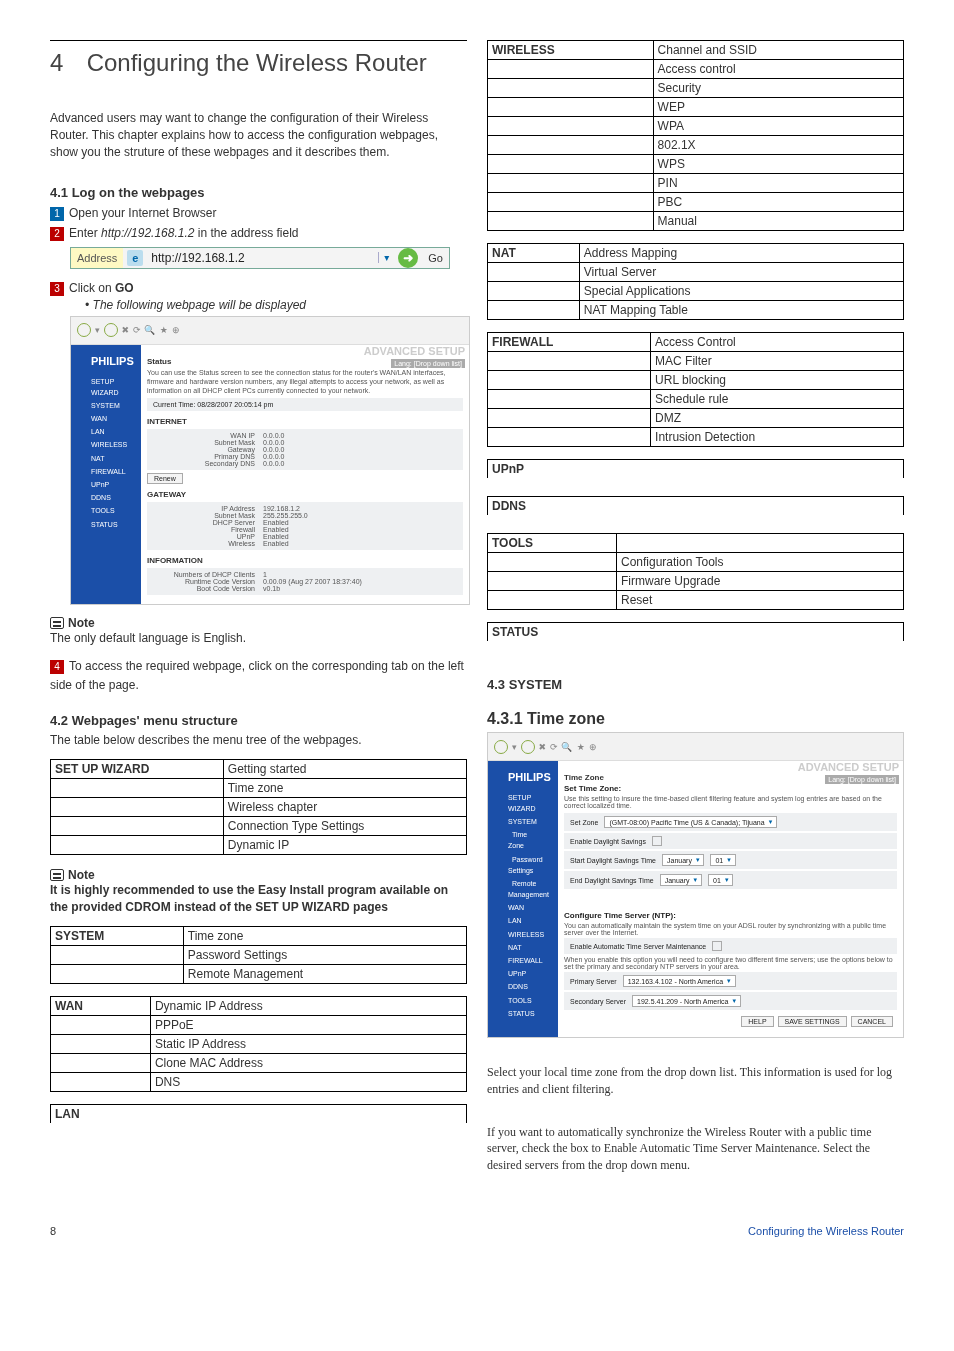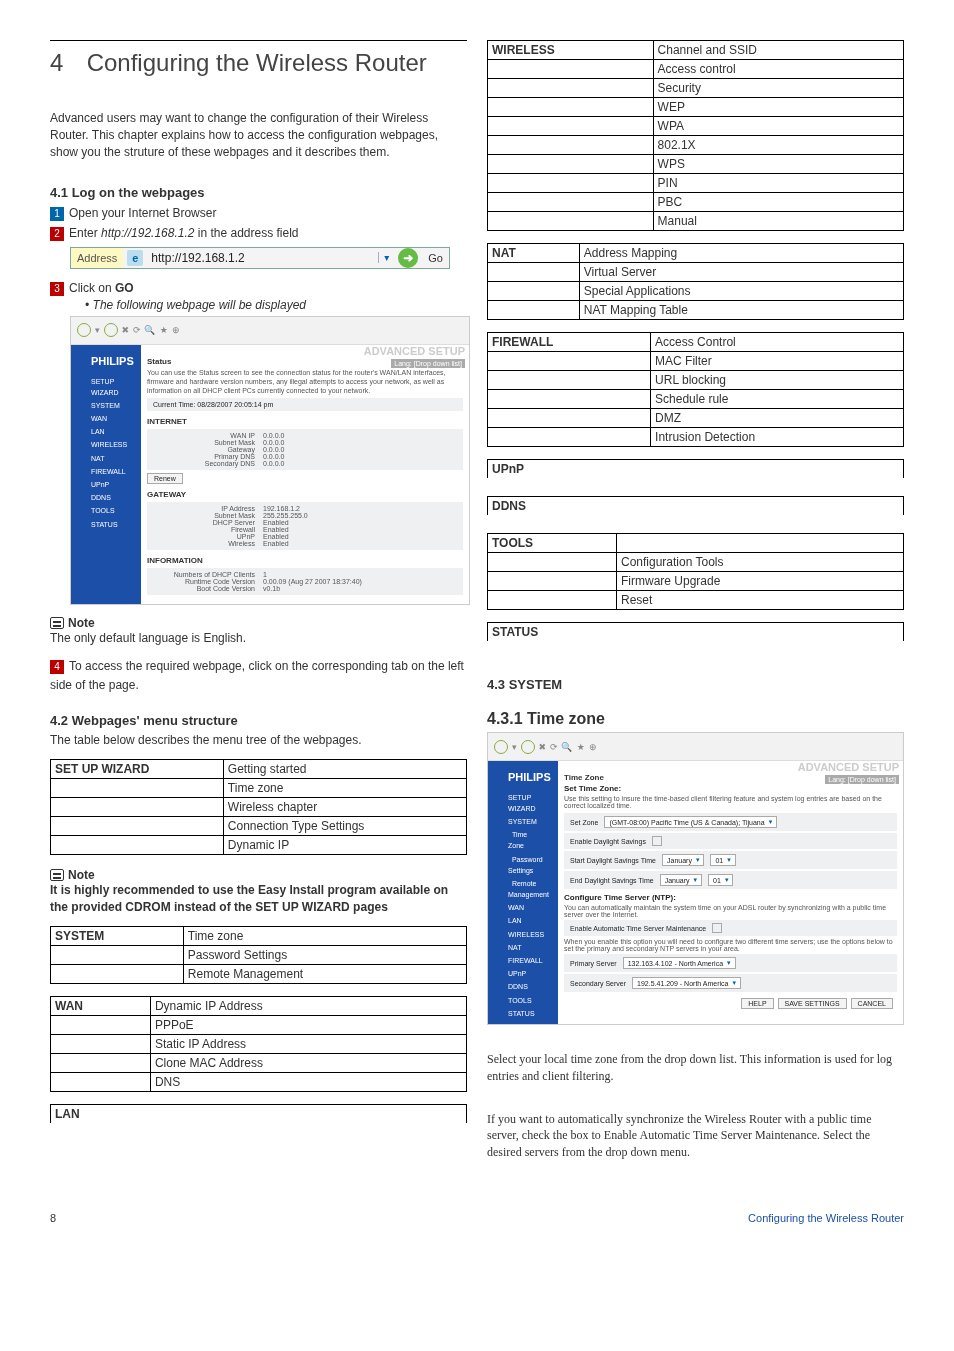--- a/index.html
+++ b/index.html
@@ -462,21 +462,21 @@
               <span>End Daylight Savings Time</span>
             <span class="tz-sel">
                 <span>January</span>
                 <span class="arr">▾</span>
               </span>
             <span class="tz-sel">
                 <span>01</span>
                 <span class="arr">▾</span>
               </span>
           </div>
-          <div style="font-weight:bold;font-size:8px;margin-top:4px">Configure Time Server (NTP):</div>
+          <div style="font-weight:bold;font-size:8px;margin-top:22px">Configure Time Server (NTP):</div>
           <div style="font-size:7px;color:#555;margin:2px 0">You can automatically maintain the system time on your ADSL router by synchronizing with a public time server over the Internet.</div>
           <div class="tz-row">
               <span>Enable Automatic Time Server Maintenance</span>
               <span class="tz-chk"></span>
             </div>
           <div style="font-size:7px;color:#555;margin:2px 0">When you enable this option you will need to configure two different time servers; use the options below to set the primary and secondary NTP servers in your area.</div>
           <div class="tz-row">
               <span>Primary Server</span>
             <span class="tz-sel">
                 <span>132.163.4.102 - North America</span>

